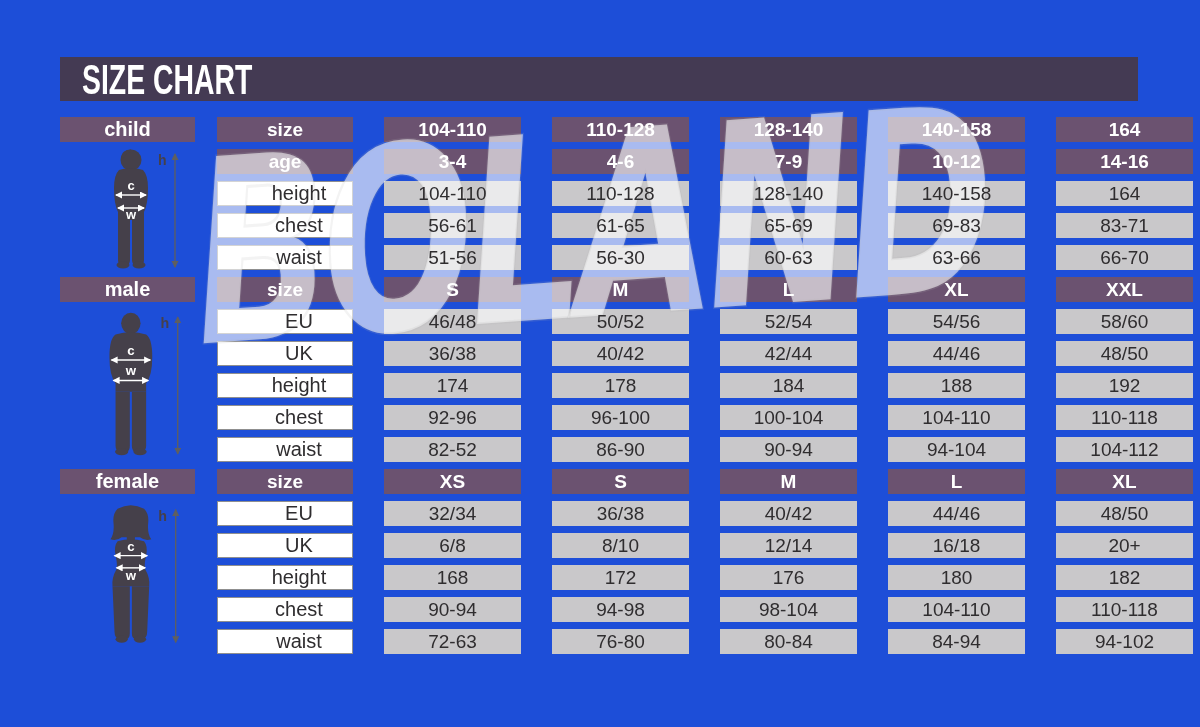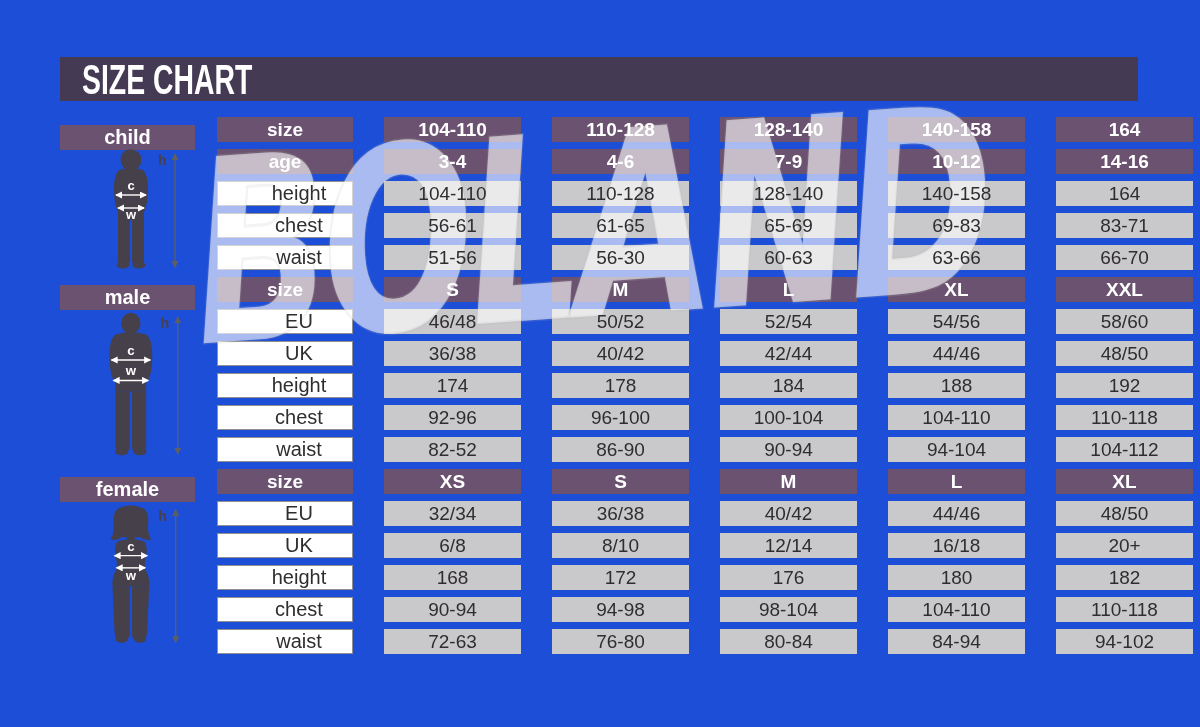--- a/index.html
+++ b/index.html
@@ -23,21 +23,21 @@
     font-size:255px; line-height:1; letter-spacing:-10px;
     color:rgba(255,255,255,0.62);
     -webkit-text-stroke:3px rgba(178,178,178,0.16);
     transform:rotate(-4deg) scaleX(.70); transform-origin:left top;
     user-select:none;
   }
   .chart { position:absolute; left:60px; top:117px; }
   .sec { position:relative; padding-left:157px; margin-bottom:7px; }
   .sec-label {
     position:absolute; left:0; top:0; width:135px; height:25px;
-    display:flex; align-items:center; justify-content:center;margin-top:8px;
+    display:flex; align-items:center; justify-content:center;
   }
   .figure { position:absolute; left:26px; top:31px; width:106px; }
   .figure svg { display:block; }
   .row { display:flex; gap:31px; height:25px; margin-bottom:7px; }
   .row:last-child { margin-bottom:0; }
   .cell {
     width:137px; display:flex; align-items:center; justify-content:center;
     box-sizing:border-box;
   }
   .cell:first-child { width:136px; }

